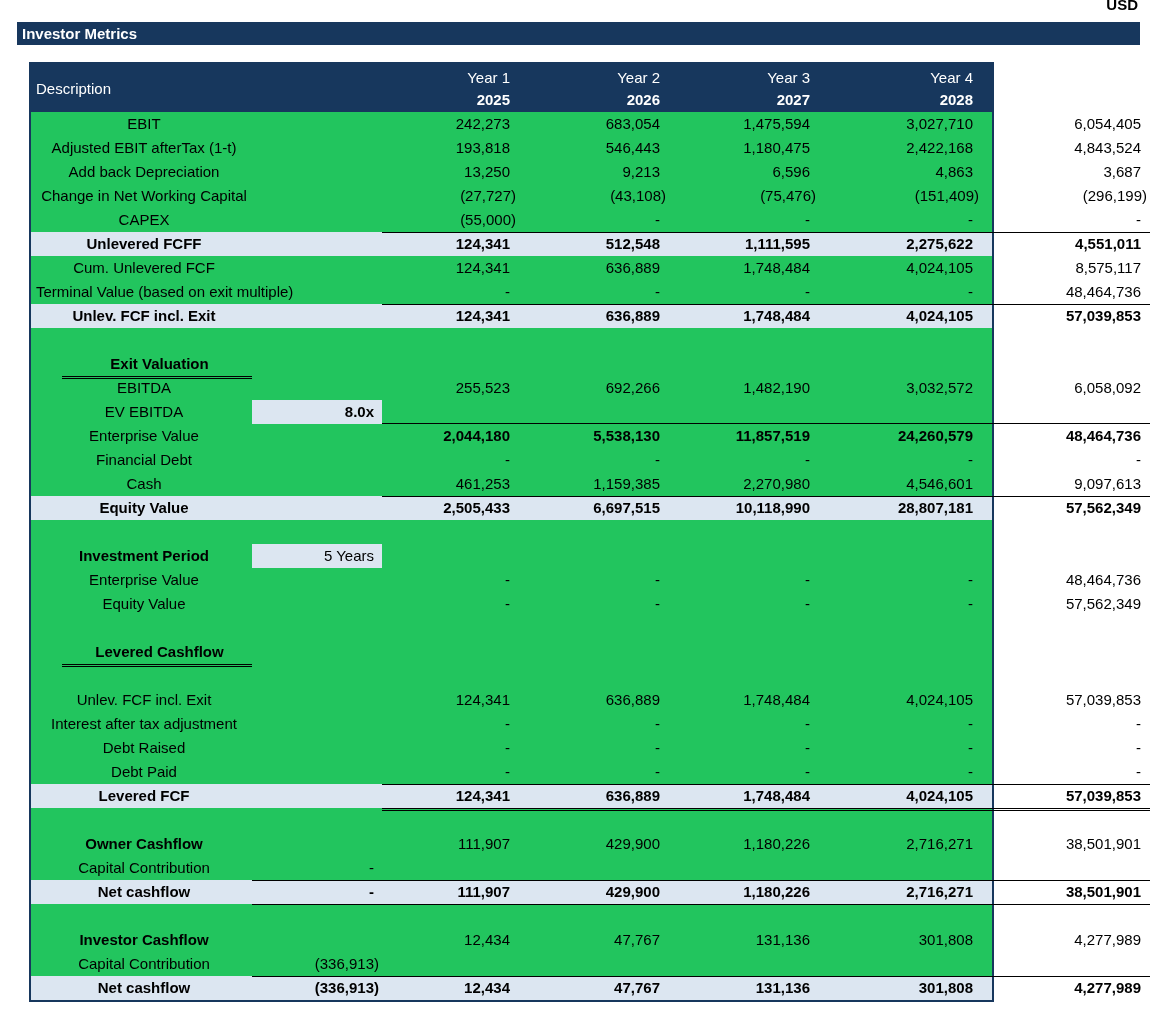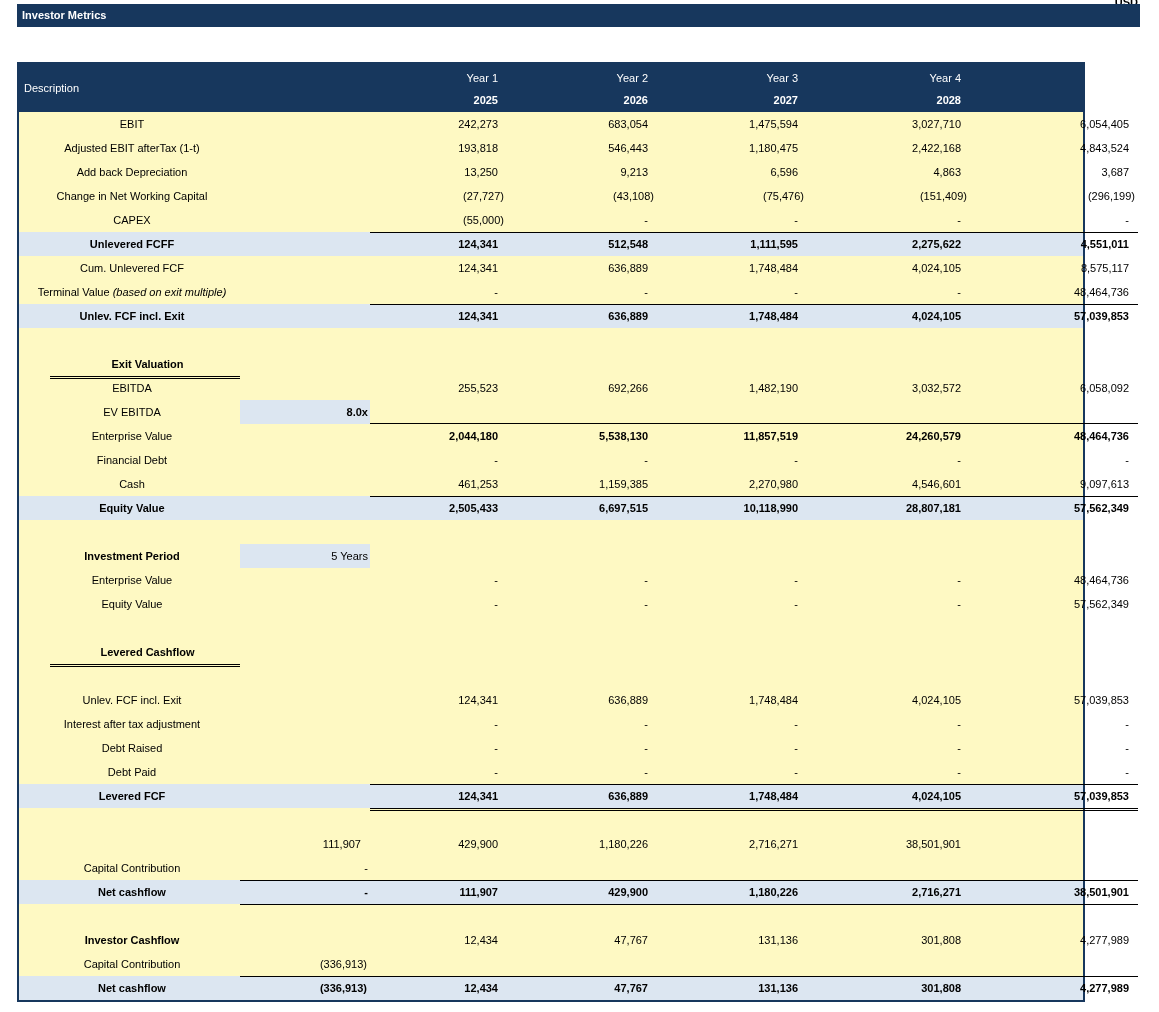--- a/index.html
+++ b/index.html
@@ -1,50 +1,50 @@
 <!DOCTYPE html>
 <html style="--navy: #17375D; --hl: #DCE6F1;"><head>
 <meta charset="utf-8">
 <style>
   :root { --navy:#17375D; --hl:#DCE6F1; }
   * { margin:0; padding:0; box-sizing:border-box; }
   body { background:#fff; }
   .page {
     position:relative; width:1159px; height:1012px; overflow:hidden;
     background:#fff; color:#000;
-    font-family:"Liberation Sans", sans-serif; font-size:11px;
+    font-family:"Liberation Sans", sans-serif; font-size:15px;
   }
   .usd { position:absolute; top:-4px; right:21px; font-weight:bold; }
   .title-bar {
-    position:absolute; left:17px; top:4px; width:1123px; height:23px;
+    position:absolute; left:17px; top:22px; width:1123px; height:23px;
     background:var(--navy); color:#fff; font-weight:bold;
     line-height:23px; padding-left:5px;
   }
   .sheet {
-    position:absolute; left:17px; top:62px; width:1068px;
-    border:2px solid var(--navy); background:#fef9c3;
+    position:absolute; left:29px; top:62px; width:965px;
+    border:2px solid var(--navy); background:#22c55e;
   }
   .thead {
     display:grid; grid-template-columns:221px 130px 137px 150px 150px 163px 168px;
     height:48px; background:var(--navy); color:#fff;
   }
   .thead .desc { align-self:center; padding-left:5px; }
   .thead .yr { text-align:right; padding:3px 9px 0 0; }
   .thead .yline { line-height:22px; }
   .b { font-weight:bold; }
   .row {
     display:grid; grid-template-columns:221px 130px 137px 150px 150px 163px 168px;
     height:24px; line-height:24px;
   }
   .c { white-space:nowrap; overflow:visible; }
   .label { padding-left:5px;text-align:center; }
-  .label .it { font-style:italic; }
+  .label .it { }
   .num { text-align:right; padding-right:9px; }
   .num.neg { padding-right:3px; }
-  .extra { padding-right:2px; }
+  .extra { padding-right:8px; }
   .total { background:var(--hl); }
   .total .c { font-weight:bold; }
   .hl { background:var(--hl); }
   .section .label { font-weight:bold; border-bottom:3px double #000;margin-left:31px; }
   .u1 .c:nth-child(n+3) { border-bottom:1px solid #000; }
   .u1.ux .c:nth-child(n+2) { border-bottom:1px solid #000; }
   .u2 .c:nth-child(n+3) { border-bottom:3px double #000; }
 </style>
 </head>
 <body>
@@ -304,20 +304,21 @@
           <div class="c label">Levered FCF</div>
           <div class="c num extra"></div>
           <div class="c num">124,341</div>
           <div class="c num">636,889</div>
           <div class="c num">1,748,484</div>
           <div class="c num">4,024,105</div>
           <div class="c num">57,039,853</div>
         </div>
         <div class="row"></div>
         <div class="row">
+          <div class="c label b">Owner Cashflow</div>
           <div class="c num extra"></div>
           <div class="c num">111,907</div>
           <div class="c num">429,900</div>
           <div class="c num">1,180,226</div>
           <div class="c num">2,716,271</div>
           <div class="c num">38,501,901</div>
         </div>
         <div class="row u1 ux">
           <div class="c label">Capital Contribution</div>
           <div class="c num extra">-</div>

